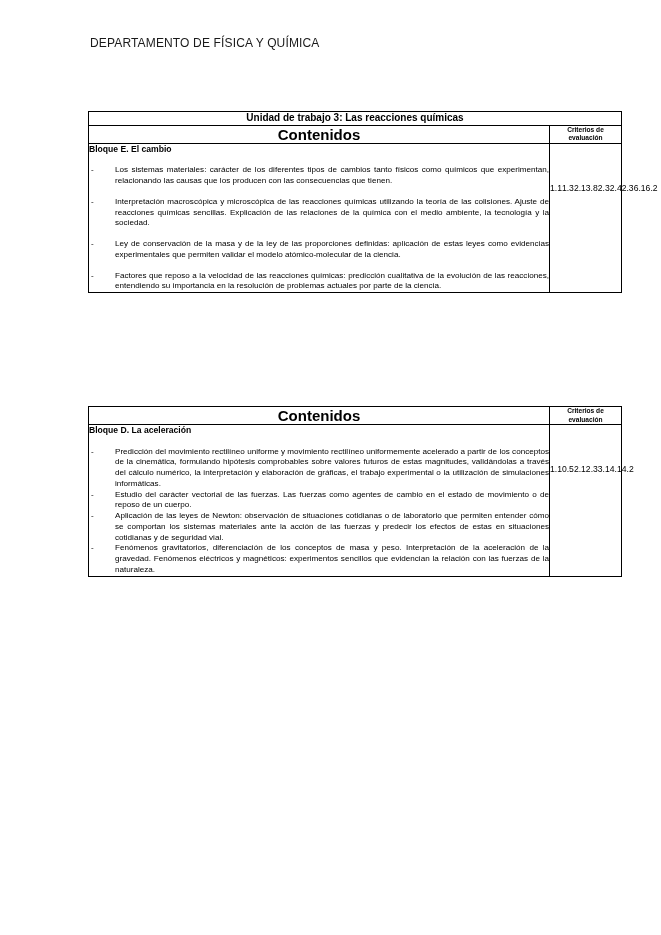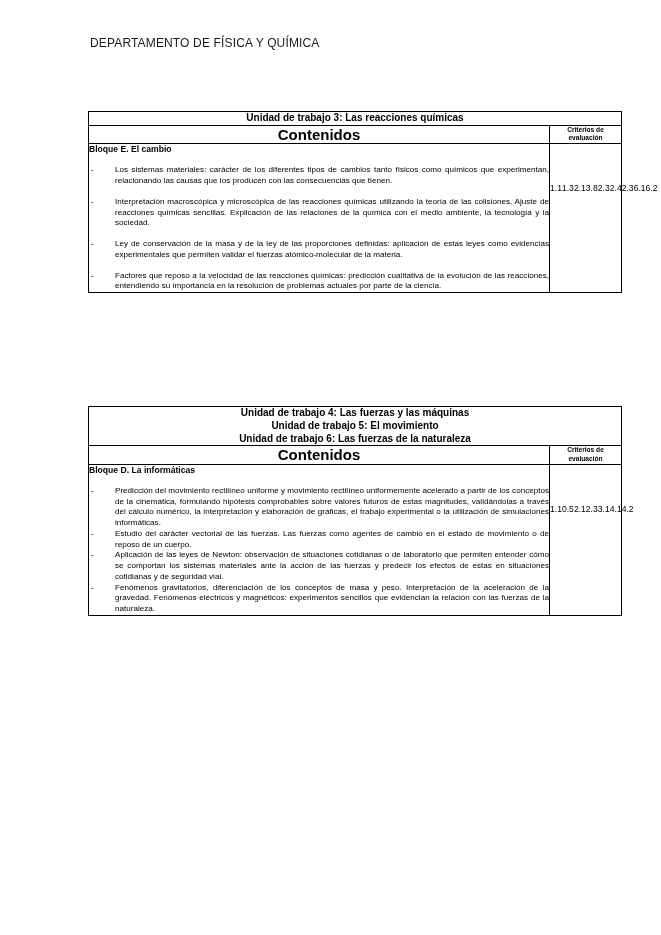--- a/index.html
+++ b/index.html
@@ -158,21 +158,21 @@
             <li>
               <span class="dash">-</span>
               <span>Los sistemas materiales: carácter de los diferentes tipos de cambios tanto físicos como químicos que experimentan, relacionando las causas que los producen con las consecuencias que tienen.</span>
             </li>
             <li>
               <span class="dash">-</span>
               <span>Interpretación macroscópica y microscópica de las reacciones químicas utilizando la teoría de las colisiones. Ajuste de reacciones químicas sencillas. Explicación de las relaciones de la química con el medio ambiente, la tecnología y la sociedad.</span>
             </li>
             <li>
               <span class="dash">-</span>
-              <span>Ley de conservación de la masa y de la ley de las proporciones definidas: aplicación de estas leyes como evidencias experimentales que permiten validar el fuerzas atómico-molecular de la materia.</span>
+              <span>Ley de conservación de la masa y de la ley de las proporciones definidas: aplicación de estas leyes como evidencias experimentales que permiten validar el modelo atómico-molecular de la ciencia.</span>
             </li>
             <li>
               <span class="dash">-</span>
               <span>Factores que reposo a la velocidad de las reacciones químicas: predicción cualitativa de la evolución de las reacciones, entendiendo su importancia en la resolución de problemas actuales por parte de la ciencia.</span>
             </li>
           </ul>
         </td>
         <td class="body-criteria">
           <div class="crit-list">
             <div class="crit">1.1</div>
@@ -190,36 +190,29 @@
     </tbody>
   </table>
 
   <table class="unit-table t2">
     <colgroup>
       <col>
       <col class="col-criteria">
     </colgroup>
     <tbody>
       <tr>
-        <td class="title-cell" colspan="2">
-          <div>Unidad de trabajo 4: Las fuerzas y las máquinas</div>
-          <div>Unidad de trabajo 5: El movimiento</div>
-          <div>Unidad de trabajo 6: Las fuerzas de la naturaleza</div>
-        </td>
-      </tr>
-      <tr>
         <td class="subhead-content">Contenidos</td>
         <td class="subhead-criteria">
           <div>Criterios de</div>
           <div>evaluación</div>
         </td>
       </tr>
       <tr>
         <td class="body-content">
-          <div class="block-label">Bloque D. La informáticas</div>
+          <div class="block-label">Bloque D. La aceleración</div>
           <ul class="bullet-list tight">
             <li>
               <span class="dash">-</span>
               <span>Predicción del movimiento rectilíneo uniforme y movimiento rectilíneo uniformemente acelerado a partir de los conceptos de la cinemática, formulando hipótesis comprobables sobre valores futuros de estas magnitudes, validándolas a través del cálculo numérico, la interpretación y elaboración de gráficas, el trabajo experimental o la utilización de simulaciones informáticas.</span>
             </li>
             <li>
               <span class="dash">-</span>
               <span>Estudio del carácter vectorial de las fuerzas. Las fuerzas como agentes de cambio en el estado de movimiento o de reposo de un cuerpo.</span>
             </li>
             <li>

